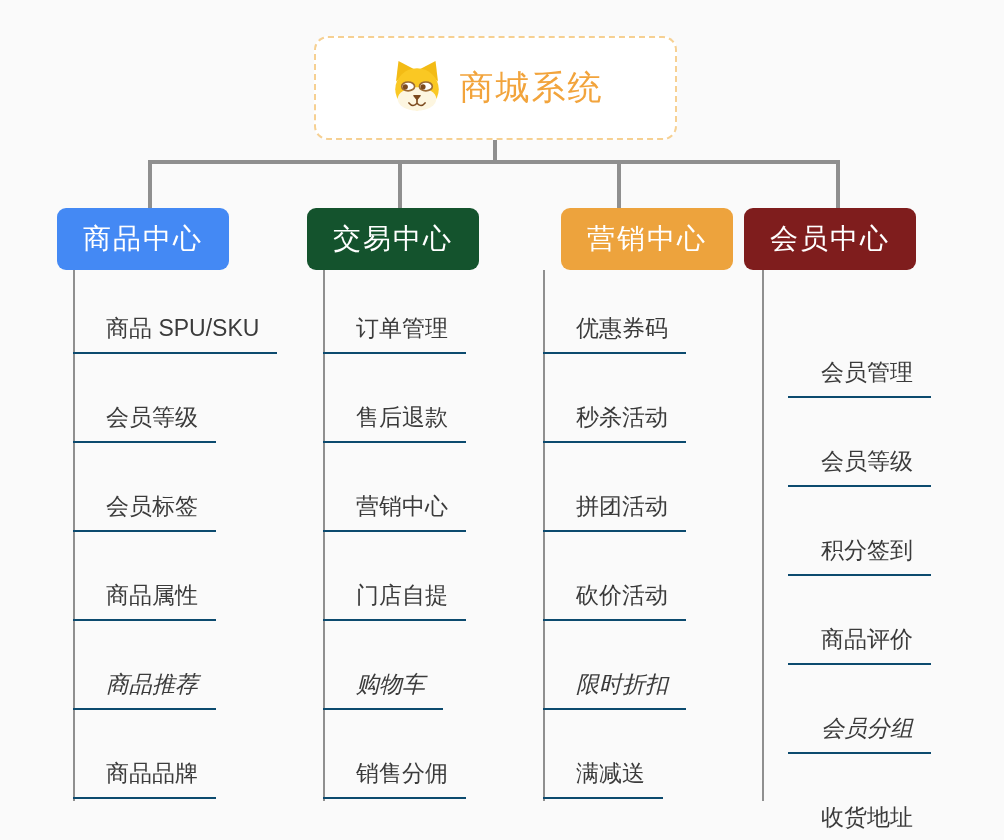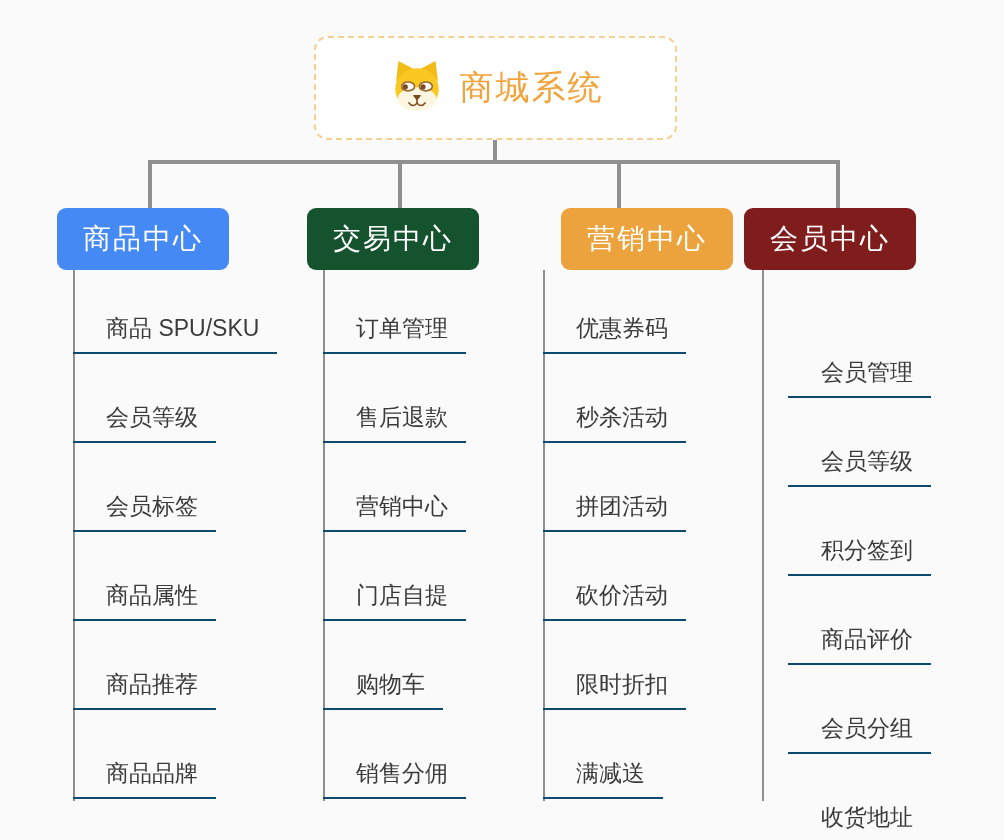--- a/index.html
+++ b/index.html
@@ -89,21 +89,21 @@
     cursor: pointer;
   }
   .col1 .leaf { left: 73px;  }
   .col2 .leaf { left: 323px; }
   .col3 .leaf { left: 543px; }
   .col4 .leaf { left: 788px; margin-top: 44px; }
   .leaf.r1 { top: 313px; }
   .leaf.r2 { top: 402px; }
   .leaf.r3 { top: 491px; }
   .leaf.r4 { top: 580px; }
-  .leaf.r5 { top: 669px; }
+  .leaf.r5 { top: 669px; font-style: italic; }
   .leaf.r6 { top: 758px; }
 </style>
 </head>
 <body>
 
 <div class="root-node">
   <span class="root-icon">
     <svg width="58" height="54" viewBox="0 0 72 66" aria-hidden="true">
       <polygon points="13,2 32,12 10,27" fill="#f3bb15"></polygon>
       <polygon points="59,2 40,12 62,27" fill="#f3bb15"></polygon>

